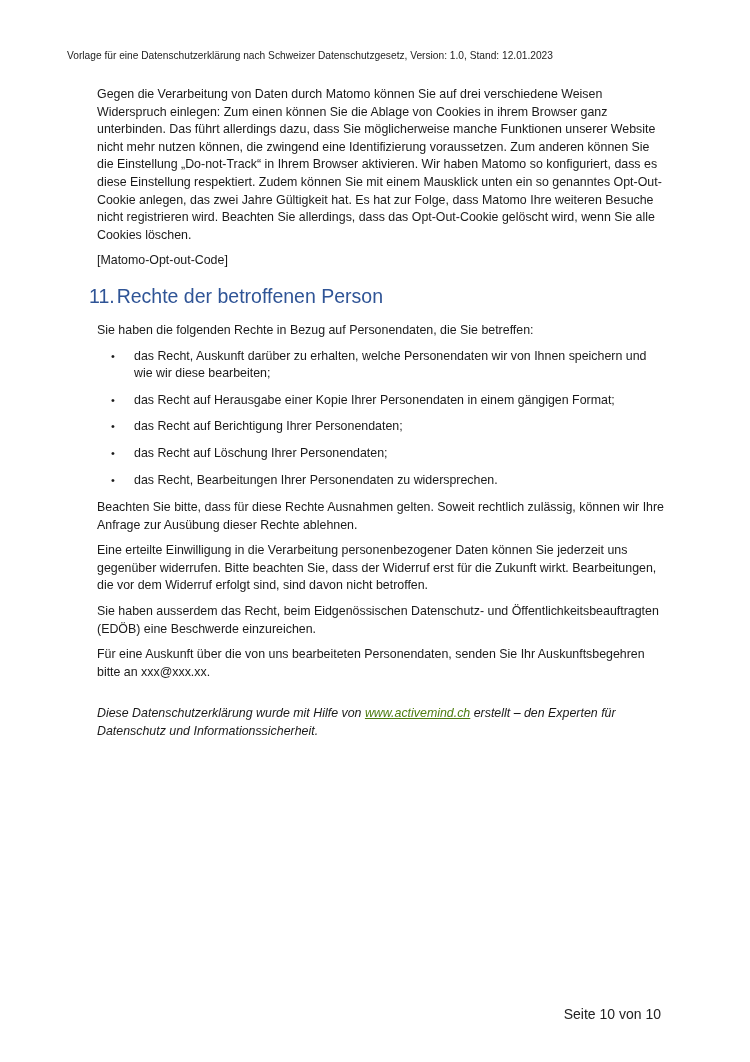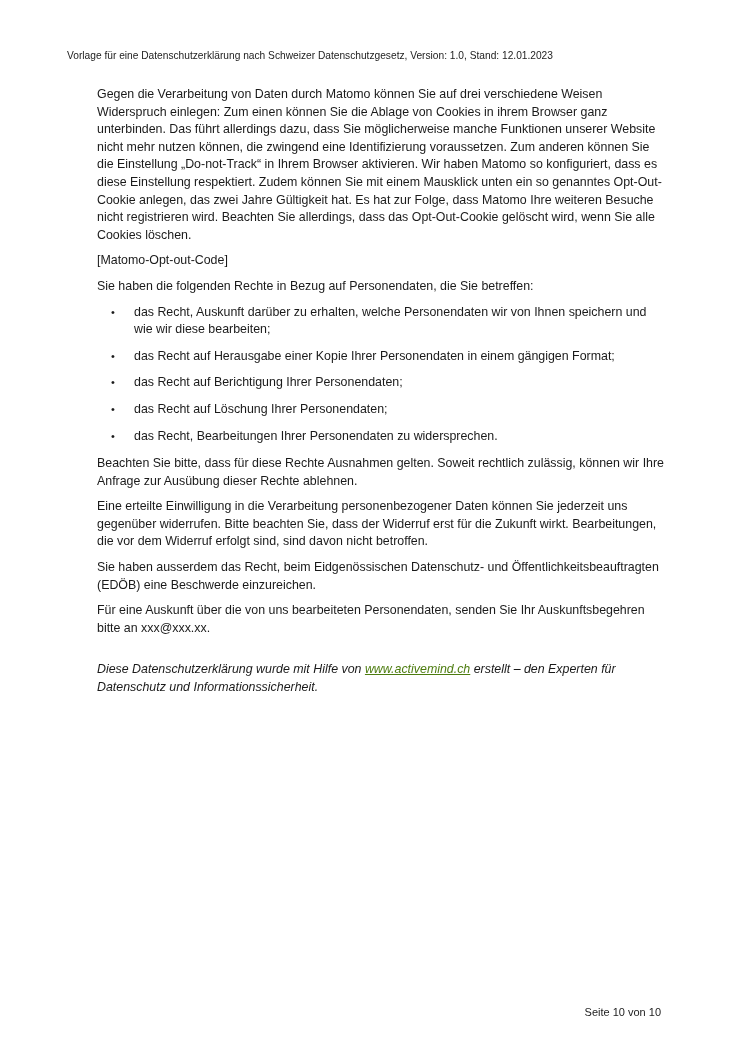--- a/index.html
+++ b/index.html
@@ -26,32 +26,35 @@
     ul.rights li {
       position: relative; padding-left: 45px; margin-bottom: 9px;
     }
     ul.rights li .bullet {
       position: absolute; left: 22px; top: 0; font-size: 11px;
     }
     .italic { font-style: italic; margin-top: 24px !important; }
     .italic a { color: #4d7c0f; text-decoration: underline; }
     .footer {
       position: absolute; top: 1006px; right: 89px;
-      font-size: 11px; color: #222;
+      font-size: 14px; color: #222;
     }
   </style>
 </head>
 <body>
 
 <div class="header">Vorlage für eine Datenschutzerklärung nach Schweizer Datenschutzgesetz, Version: 1.0, Stand: 12.01.2023</div>
 
 <div class="content">
   <p>Gegen die Verarbeitung von Daten durch Matomo können Sie auf drei verschiedene Weisen Widerspruch einlegen: Zum einen können Sie die Ablage von Cookies in ihrem Browser ganz unterbinden. Das führt allerdings dazu, dass Sie möglicherweise manche Funktionen unserer Website nicht mehr nutzen können, die zwingend eine Identifizierung voraussetzen. Zum anderen können Sie die Einstellung „Do-not-Track“ in Ihrem Browser aktivieren. Wir haben Matomo so konfiguriert, dass es diese Einstellung respektiert. Zudem können Sie mit einem Mausklick unten ein so genanntes Opt-Out-Cookie anlegen, das zwei Jahre Gültigkeit hat. Es hat zur Folge, dass Matomo Ihre weiteren Besuche nicht registrieren wird. Beachten Sie allerdings, dass das Opt-Out-Cookie gelöscht wird, wenn Sie alle Cookies löschen.</p>
   <p>[Matomo-Opt-out-Code]</p>
 
+  <h2>
+    <span class="num">11.</span><span>Rechte der betroffenen Person</span>
+  </h2>
 
   <p>Sie haben die folgenden Rechte in Bezug auf Personendaten, die Sie betreffen:</p>
 
   <ul class="rights">
     <li>
       <span class="bullet">•</span>
       <span>das Recht, Auskunft darüber zu erhalten, welche Personendaten wir von Ihnen speichern und wie wir diese bearbeiten;</span>
     </li>
     <li>
       <span class="bullet">•</span>

